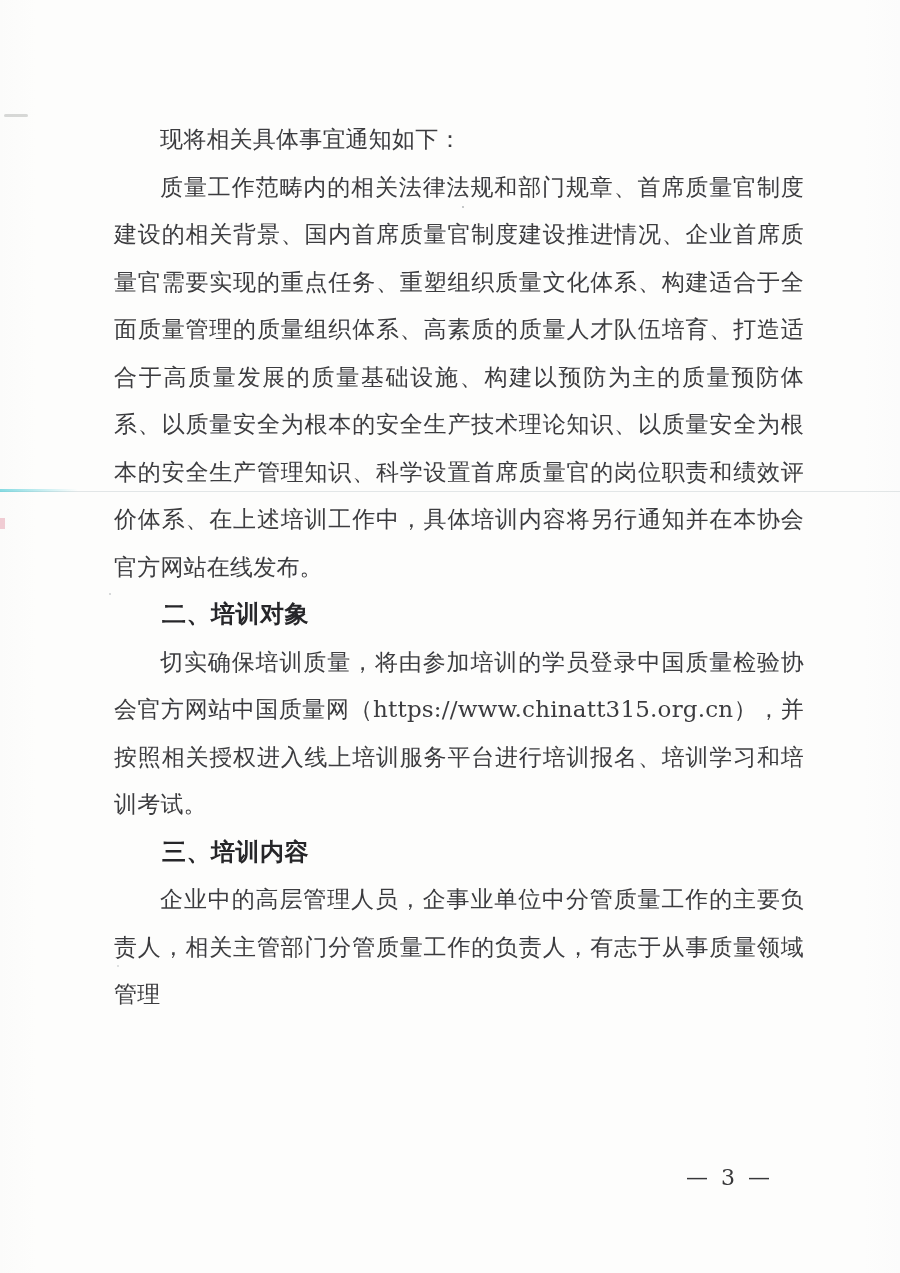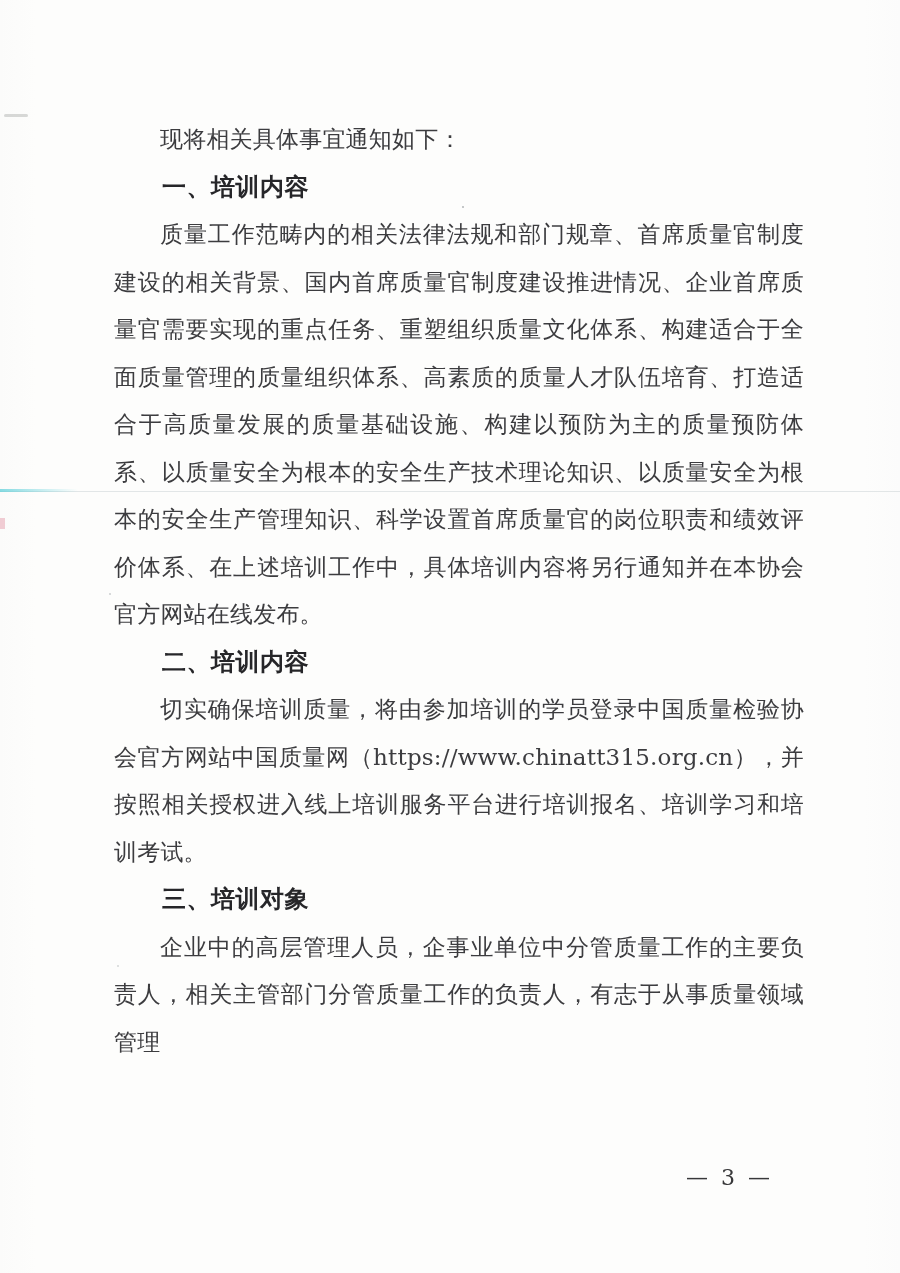--- a/index.html
+++ b/index.html
@@ -102,30 +102,29 @@
 
   <div class="scan-line-gray"></div>
   <div class="scan-line-cyan"></div>
   <div class="scan-dash-topleft"></div>
   <div class="scan-mark-pink"></div>
 
   <div class="content">
 
     <p class="body-par">现将相关具体事宜通知如下：</p>
 
-    <h2 class="sec-heading">一、培训内容</h2>
 
     <p class="body-par">质量工作范畴内的相关法律法规和部门规章、首席质量官制度建设的相关背景、国内首席质量官制度建设推进情况、企业首席质量官需要实现的重点任务、重塑组织质量文化体系、构建适合于全面质量管理的质量组织体系、高素质的质量人才队伍培育、打造适合于高质量发展的质量基础设施、构建以预防为主的质量预防体系、以质量安全为根本的安全生产技术理论知识、以质量安全为根本的安全生产管理知识、科学设置首席质量官的岗位职责和绩效评价体系、在上述培训工作中，具体培训内容将另行通知并在本协会官方网站在线发布。</p>
 
-    <h2 class="sec-heading">二、培训内容</h2>
+    <h2 class="sec-heading">二、培训对象</h2>
 
 
     <p class="body-par">切实确保培训质量，将由参加培训的学员登录中国质量检验协会官方网站中国质量网（https://www.chinatt315.org.cn），并按照相关授权进入线上培训服务平台进行培训报名、培训学习和培训考试。</p>
 
-    <h2 class="sec-heading">三、培训对象</h2>
+    <h2 class="sec-heading">三、培训内容</h2>
 
     <p class="body-par">企业中的高层管理人员，企事业单位中分管质量工作的主要负责人，相关主管部门分管质量工作的负责人，有志于从事质量领域管理</p>
 
   </div>
 
   <div class="page-number">— 3 —</div>
 
 </div>
 
 </body></html>

